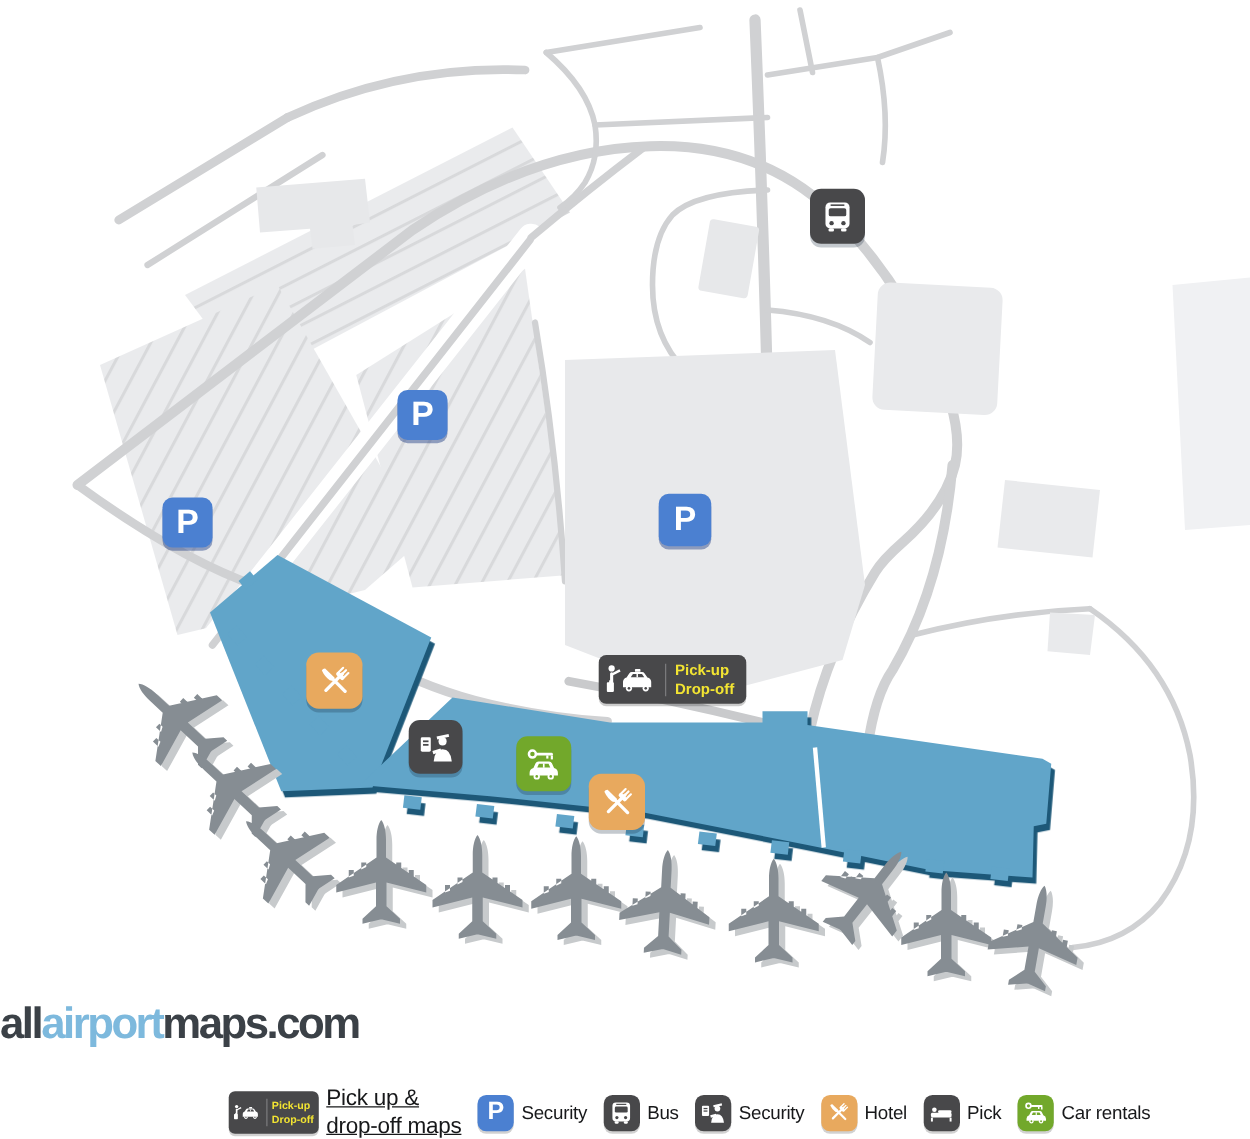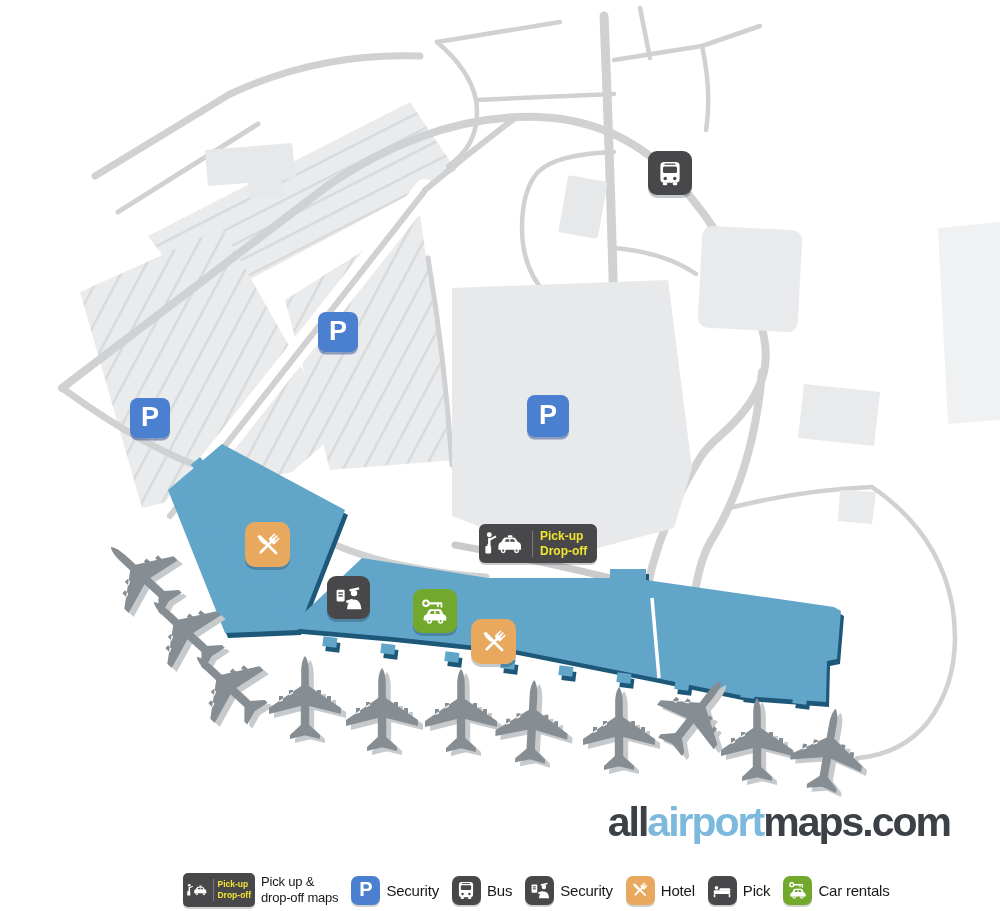--- a/index.html
+++ b/index.html
@@ -16,29 +16,29 @@
   .orange-badge{background:#e8a95e;--bg:#e8a95e;border-radius:10px;}
   .green-badge{background:#72a82b;--bg:#72a82b;}
 
   .pickup-badge{position:absolute;left:479px;top:524px;width:118px;height:39px;
         background:#48484a;--bg:#48484a;border-radius:6px;display:flex;align-items:center;
         padding:0 6px;box-sizing:border-box;box-shadow:0 2px 0 rgba(0,0,0,.2);}
   .pickup-badge .sep{width:1px;height:26px;background:#7a7a7c;margin:0 7px 0 3px;}
   .pickup-badge .txt{color:#f2e432;font-size:12px;font-weight:bold;line-height:1.25;white-space:nowrap;}
 
   
-  .logo{position:absolute;left:0;top:799px;width:950px;text-align:right;
-        font-size:41px;font-weight:bold;letter-spacing:-2px;}
+  .logo{position:absolute;left:0;top:799px;width:950px;text-align:left;
+        font-size:35px;font-weight:bold;letter-spacing:-2px;}
   .logo .d{color:#3b4147;} .logo .b{color:#7db9dd;}
 
   
   .legend{position:absolute;left:183px;top:869px;height:42px;display:flex;align-items:center;gap:13px;}
   .legend .item{display:flex;align-items:center;gap:6px;}
   .legend .label{font-size:15px;color:#17181a;font-weight:500;letter-spacing:-.2px;white-space:nowrap;}
-  .legend .label.two{font-size:13px;line-height:1.2;}
+  .legend .label.two{font-size:18px;line-height:1.2;text-decoration:underline;}
   .licon{width:29px;height:29px;border-radius:7px;display:flex;align-items:center;justify-content:center;
          box-shadow:0 2px 0 rgba(0,0,0,.18);}
   .licon.blue{background:#4b80d1;--bg:#4b80d1;}
   .licon.blue span{color:#fff;font-weight:bold;font-size:20px;line-height:1;transform:translateY(-1px);}
   .licon.dark{background:#48484a;--bg:#48484a;}
   .licon.orange{background:#e8a95e;--bg:#e8a95e;}
   .licon.green{background:#72a82b;--bg:#72a82b;}
   .lpickup{width:72px;height:34px;background:#48484a;--bg:#48484a;border-radius:5px;display:flex;
            align-items:center;padding:0 4px;box-sizing:border-box;box-shadow:0 2px 0 rgba(0,0,0,.18);}
   .lpickup .sep{width:1px;height:22px;background:#7a7a7c;margin:0 4px 0 2px;}

